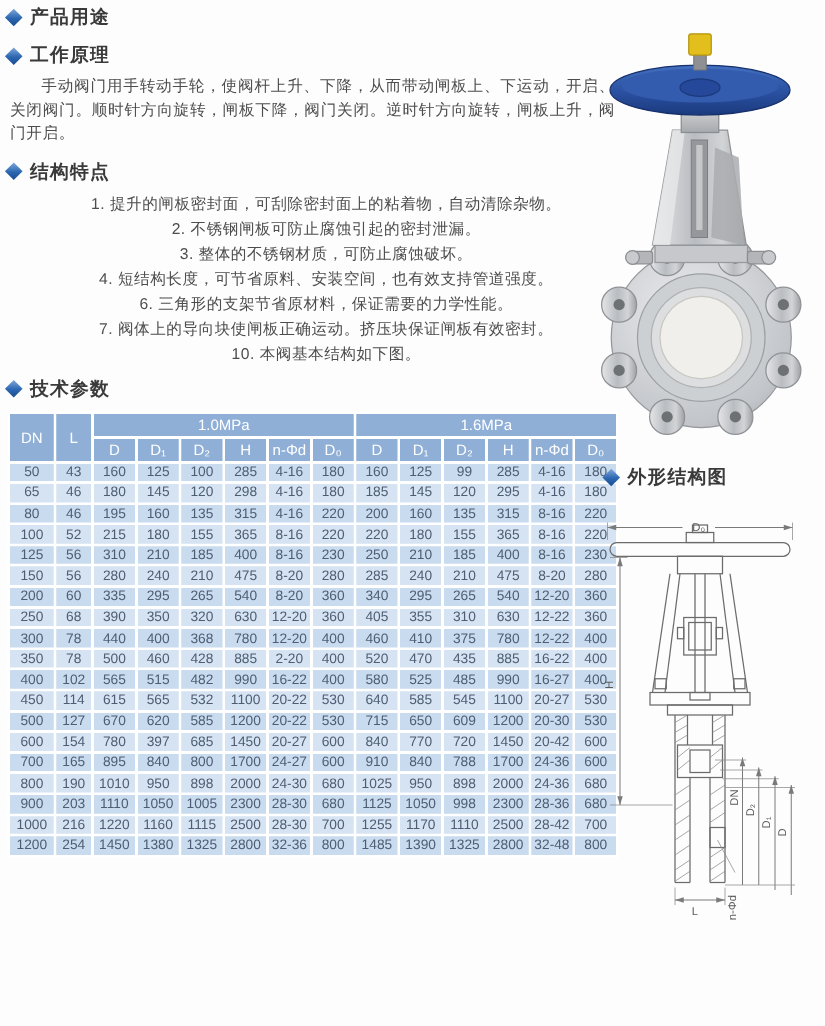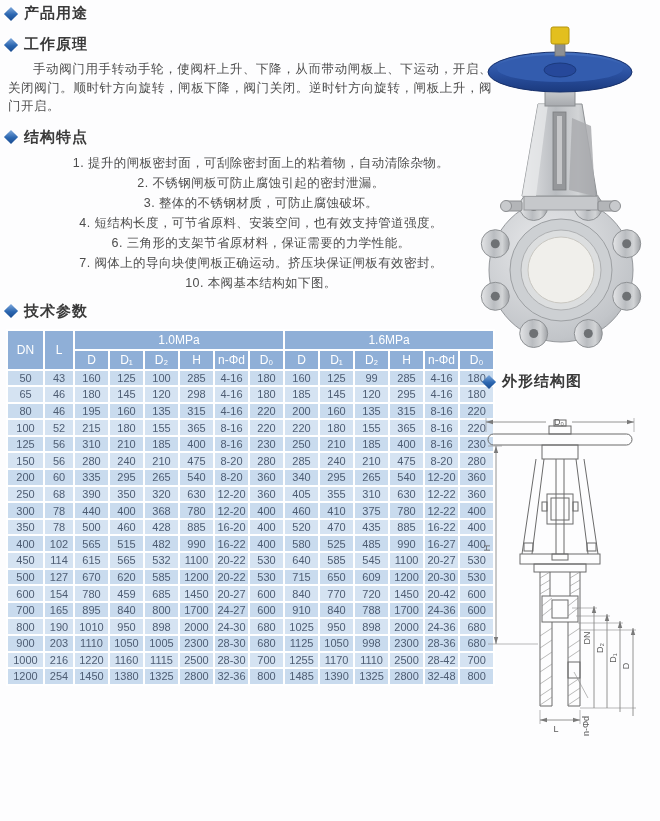--- a/index.html
+++ b/index.html
@@ -269,21 +269,21 @@
             <td>12-22</td>
             <td>400</td>
           </tr>
           <tr>
             <td>350</td>
             <td>78</td>
             <td>500</td>
             <td>460</td>
             <td>428</td>
             <td>885</td>
-            <td>16-20</td>
+            <td>2-20</td>
             <td>400</td>
             <td>520</td>
             <td>470</td>
             <td>435</td>
             <td>885</td>
             <td>16-22</td>
             <td>400</td>
           </tr>
           <tr>
             <td>400</td>
@@ -330,21 +330,21 @@
             <td>650</td>
             <td>609</td>
             <td>1200</td>
             <td>20-30</td>
             <td>530</td>
           </tr>
           <tr>
             <td>600</td>
             <td>154</td>
             <td>780</td>
-            <td>459</td>
+            <td>397</td>
             <td>685</td>
             <td>1450</td>
             <td>20-27</td>
             <td>600</td>
             <td>840</td>
             <td>770</td>
             <td>720</td>
             <td>1450</td>
             <td>20-42</td>
             <td>600</td>

